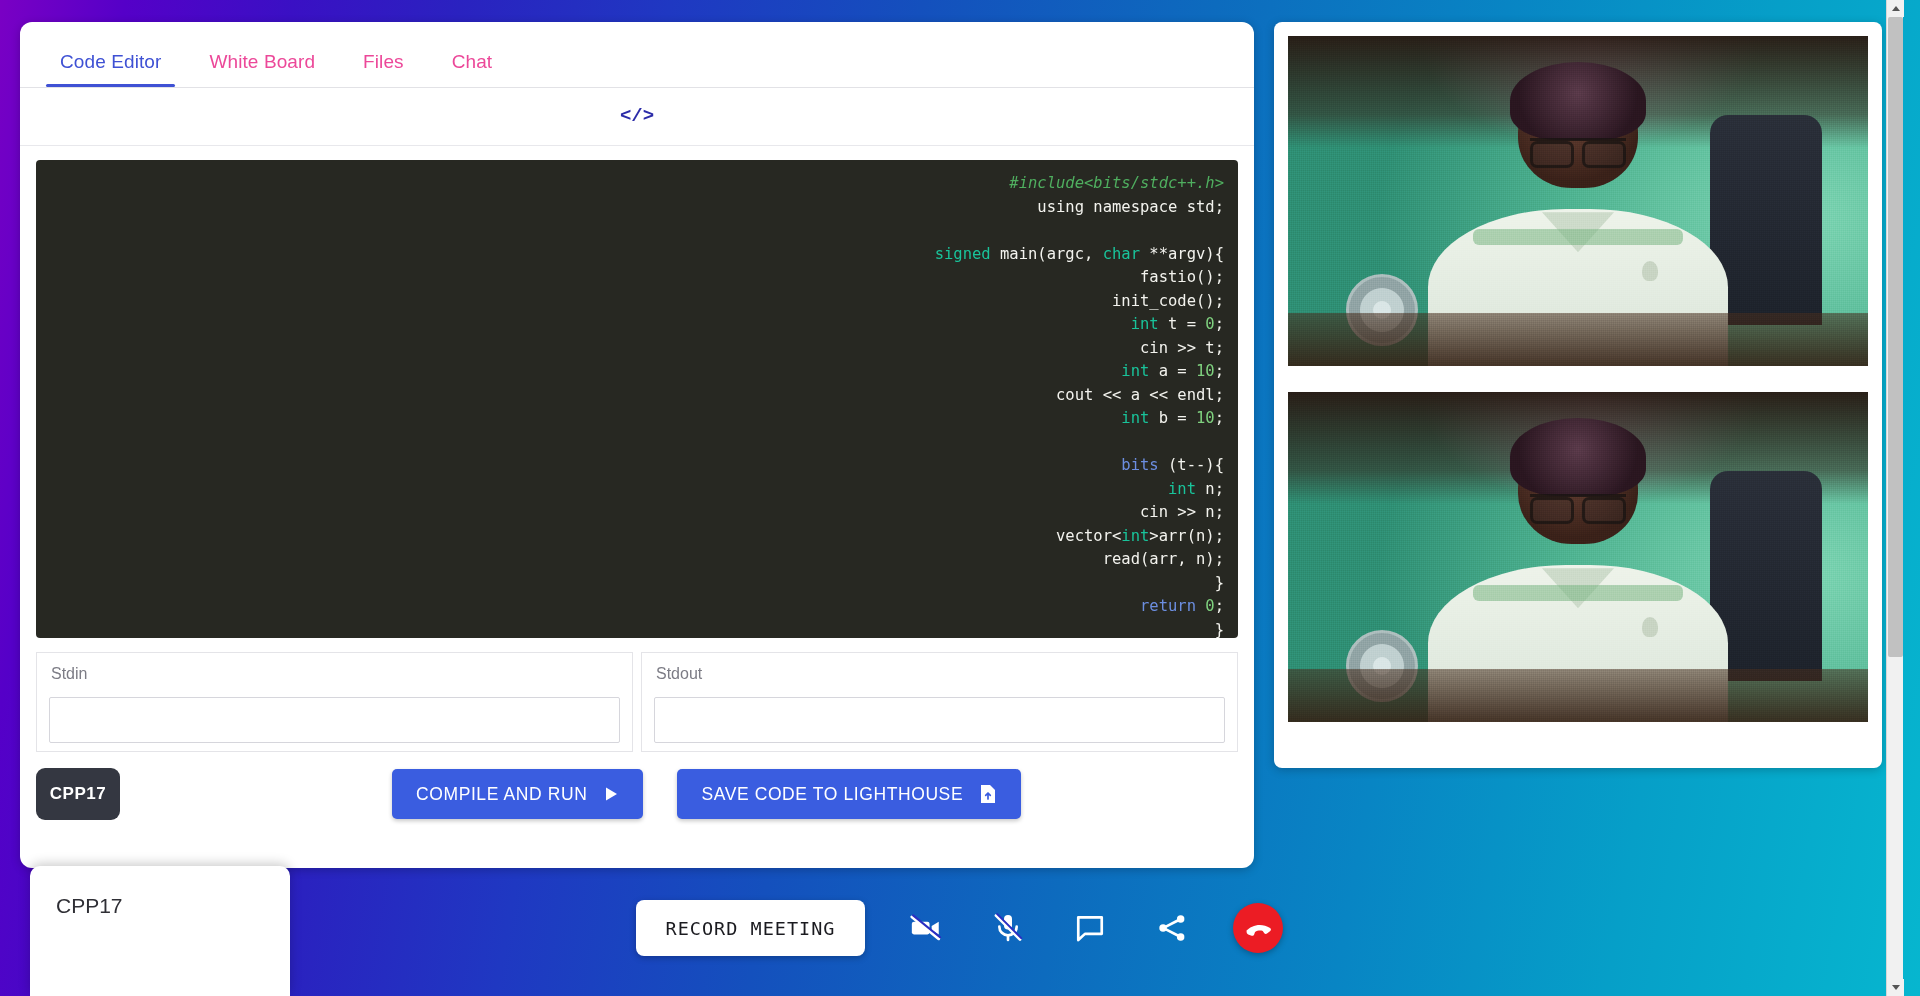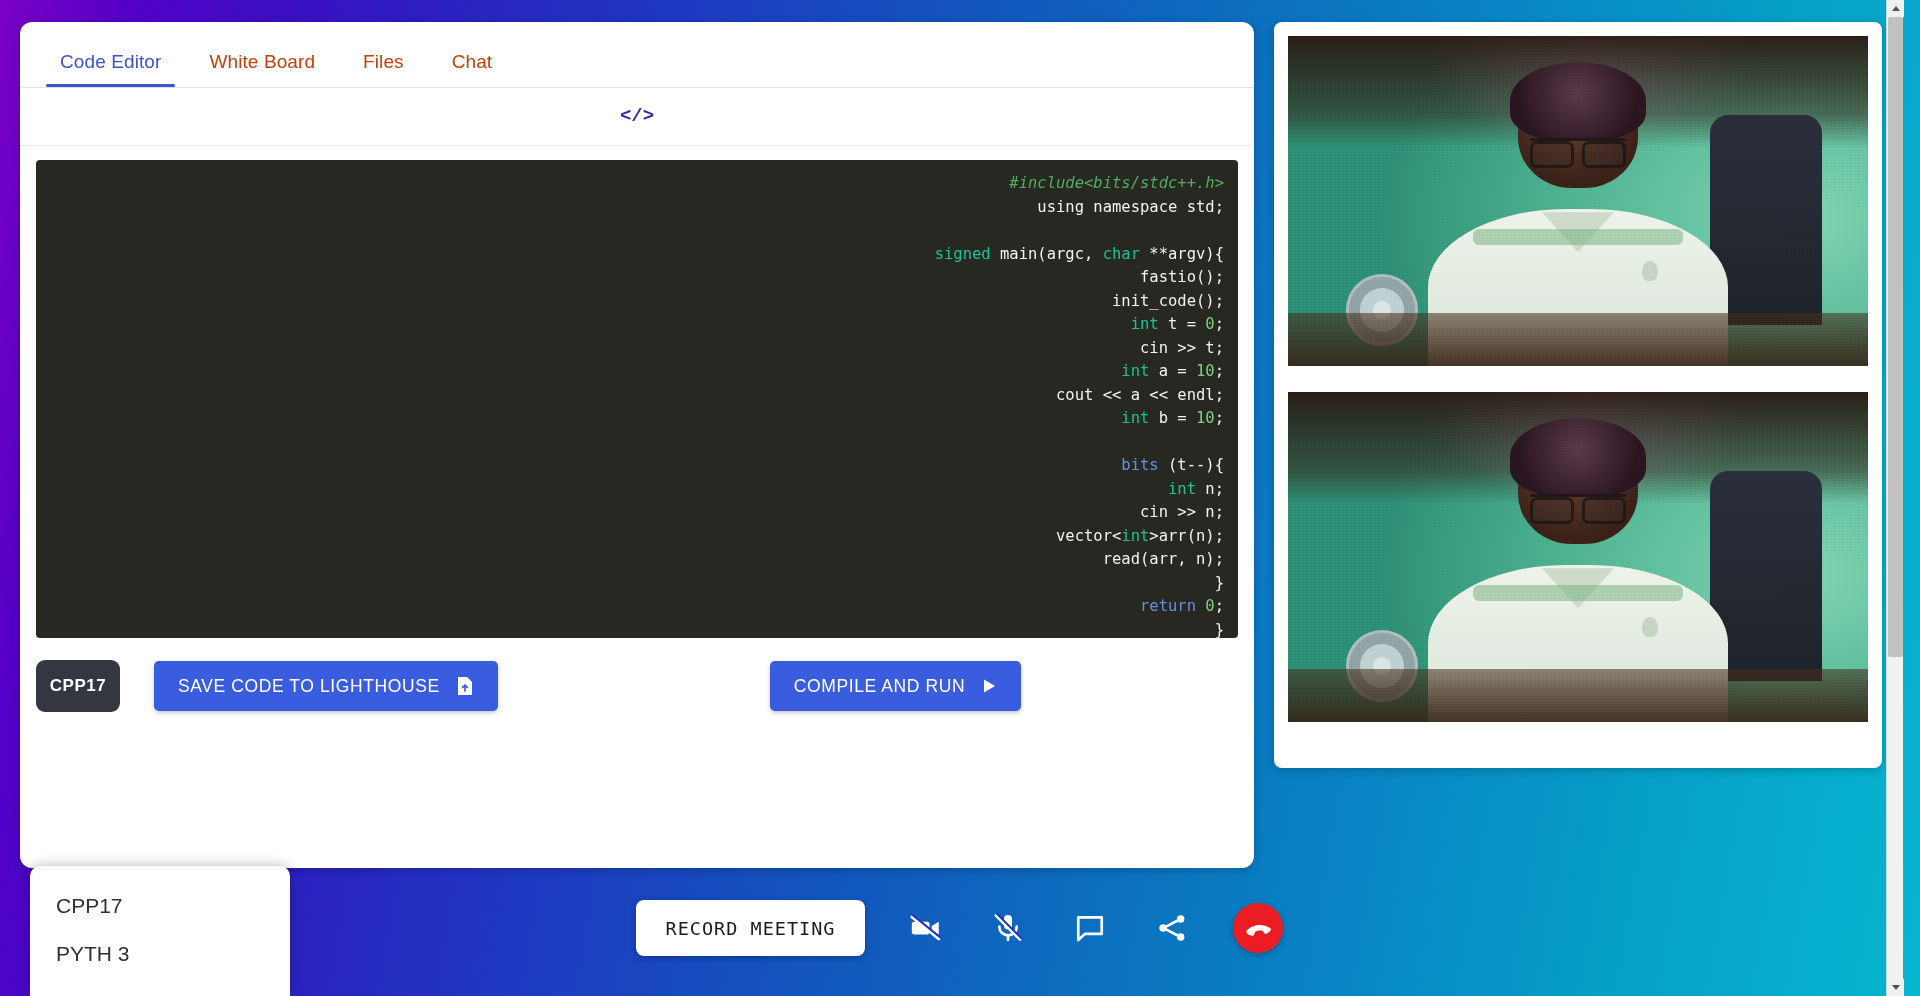--- a/index.html
+++ b/index.html
@@ -63,21 +63,21 @@
 
   
   #tabs {
     display: flex; align-items: flex-end;
     height: 66px;
     padding: 0 18px;
     border-bottom: 1px solid #e2e2e6;
   }
   .tab {
     font-size: 19px;
-    color: #c2410c;
+    color: #ec4899;
     padding: 0 22px 14px 22px;
     margin-right: 4px;
     cursor: pointer;
     position: relative;
     background: none; border: none;
     font-family: "Liberation Sans", sans-serif;
     letter-spacing: .1px;
   }
   .tab.active { color: #3f51d4; }
   .tab.active::after {
@@ -397,48 +397,57 @@
         <span class="k-type">int</span> n;
         cin &gt;&gt; n;
         vector&lt;<span class="k-type">int</span>&gt;arr(n);
         read(arr, n);
     }
     <span class="k-kw">return</span> <span class="k-num">0</span>;
 }</pre>
       </div>
     </div>
 
+    <div id="std-row">
+      <div class="std-panel">
+        <div class="std-label">Stdin</div>
+        <textarea class="std-input" placeholder="" style=""></textarea>
+      </div>
+      <div class="std-panel">
+        <div class="std-label">Stdout</div>
+        <textarea class="std-input" readonly="" placeholder="" style=""></textarea>
+      </div>
+    </div>
 
     <div id="action-row">
       <button id="lang-button">CPP17</button>
+
+      <button id="compile-run-button" class="action-btn">
+        <span>COMPILE AND RUN</span>
+        <span class="btn-glyph">
+          <svg width="16" height="16" viewBox="0 0 16 16" aria-hidden="true">
+            <polygon points="3,1.5 14,8 3,14.5" fill="#ffffff"></polygon>
+          </svg>
+        </span>
+      </button>
 
       <button id="save-code-button" class="action-btn">
         <span>SAVE CODE TO LIGHTHOUSE</span>
         <span class="btn-glyph">
           <svg width="18" height="20" viewBox="0 0 18 20" aria-hidden="true">
             <path d="M2 1h9l5 5v13H2z" fill="#ffffff"></path>
             <path d="M9 15v-6M9 9l-2.3 2.3M9 9l2.3 2.3" stroke="#3a5de0" stroke-width="1.7" fill="none" stroke-linecap="round"></path>
           </svg>
         </span>
       </button>
-
-      <button id="compile-run-button" class="action-btn">
-        <span>COMPILE AND RUN</span>
-        <span class="btn-glyph">
-          <svg width="16" height="16" viewBox="0 0 16 16" aria-hidden="true">
-            <polygon points="3,1.5 14,8 3,14.5" fill="#ffffff"></polygon>
-          </svg>
-        </span>
-      </button>
     </div>
   </div>
 
   <div id="lang-dropdown">
     <div class="lang-option">CPP17</div>
-    <div class="lang-option">PYTH 3</div>
   </div>
 
   <div id="video-card">
 
     <div class="video-tile">
       <div class="vid-bg"></div>
       <div class="vid-darktop"></div>
       <div class="vid-chair"></div>
       <div class="vid-fan"></div>
       <div class="vid-person-head"></div>

